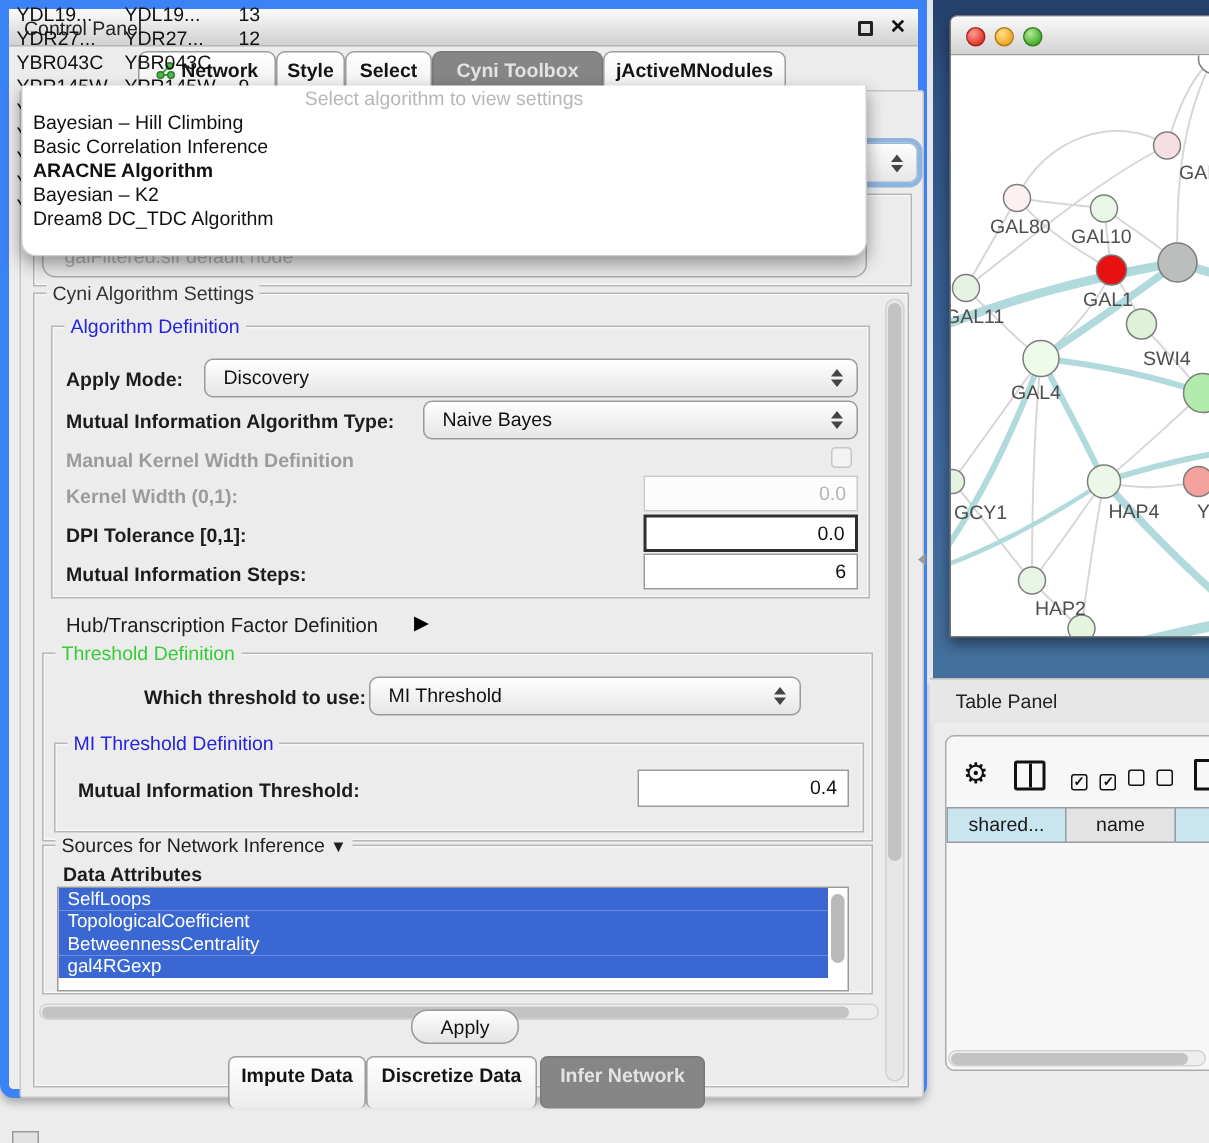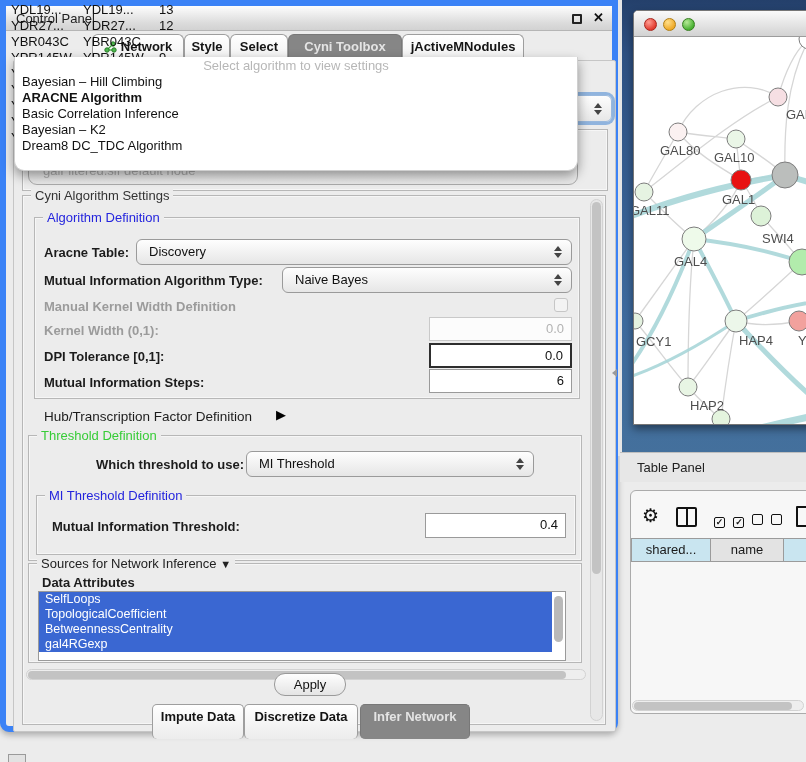--- a/index.html
+++ b/index.html
@@ -183,21 +183,21 @@
       </div>
 
       <div class="abs sb-v" style="left:576px;top:138px;width:13px;height:522px;">
         <div class="th" style="top:2px;height:372px;"></div>
       </div>
 
       <div class="abs gb" style="left:20px;top:156px;width:546px;height:182px;">
         <span class="gb-lab blue">Algorithm Definition</span>
       </div>
 
-      <span class="abs lbl" style="left:30px;top:184px;">Aracne Table:</span>
+      <span class="abs lbl" style="left:30px;top:184px;">Apply Mode:</span>
       <div class="abs combo" style="left:122px;top:178px;width:436px;height:26px;">
         <span class="val">Discovery</span>
         <span class="arrows"></span>
       </div>
 
       <span class="abs lbl" style="left:30px;top:212px;">Mutual Information Algorithm Type:</span>
       <div class="abs combo" style="left:268px;top:206px;width:290px;height:26px;">
         <span class="val">Naive Bayes</span>
         <span class="arrows"></span>
       </div>
@@ -260,22 +260,22 @@
       <span>Discretize Data</span>
     </div>
     <div class="abs tab sel" style="left:354px;top:698px;width:110px;border-radius:5px;">
       <span>Infer Network</span>
     </div>
   </div>
 
   <div class="abs popup">
     <div class="pop-head">Select algorithm to view settings</div>
     <div class="pop-item">Bayesian – Hill Climbing</div>
+    <div class="pop-item">Basic Correlation Inference</div>
     <div class="pop-item bold">ARACNE Algorithm</div>
-    <div class="pop-item">Basic Correlation Inference</div>
     <div class="pop-item">Bayesian – K2</div>
     <div class="pop-item">Dream8 DC_TDC Algorithm</div>
   </div>
 
   <div class="abs gapstrip"></div>
   <div class="abs desktop"></div>
   <div class="abs split-arrow"></div>
 
   <div class="abs netwin">
     <div class="abs nw-title">

